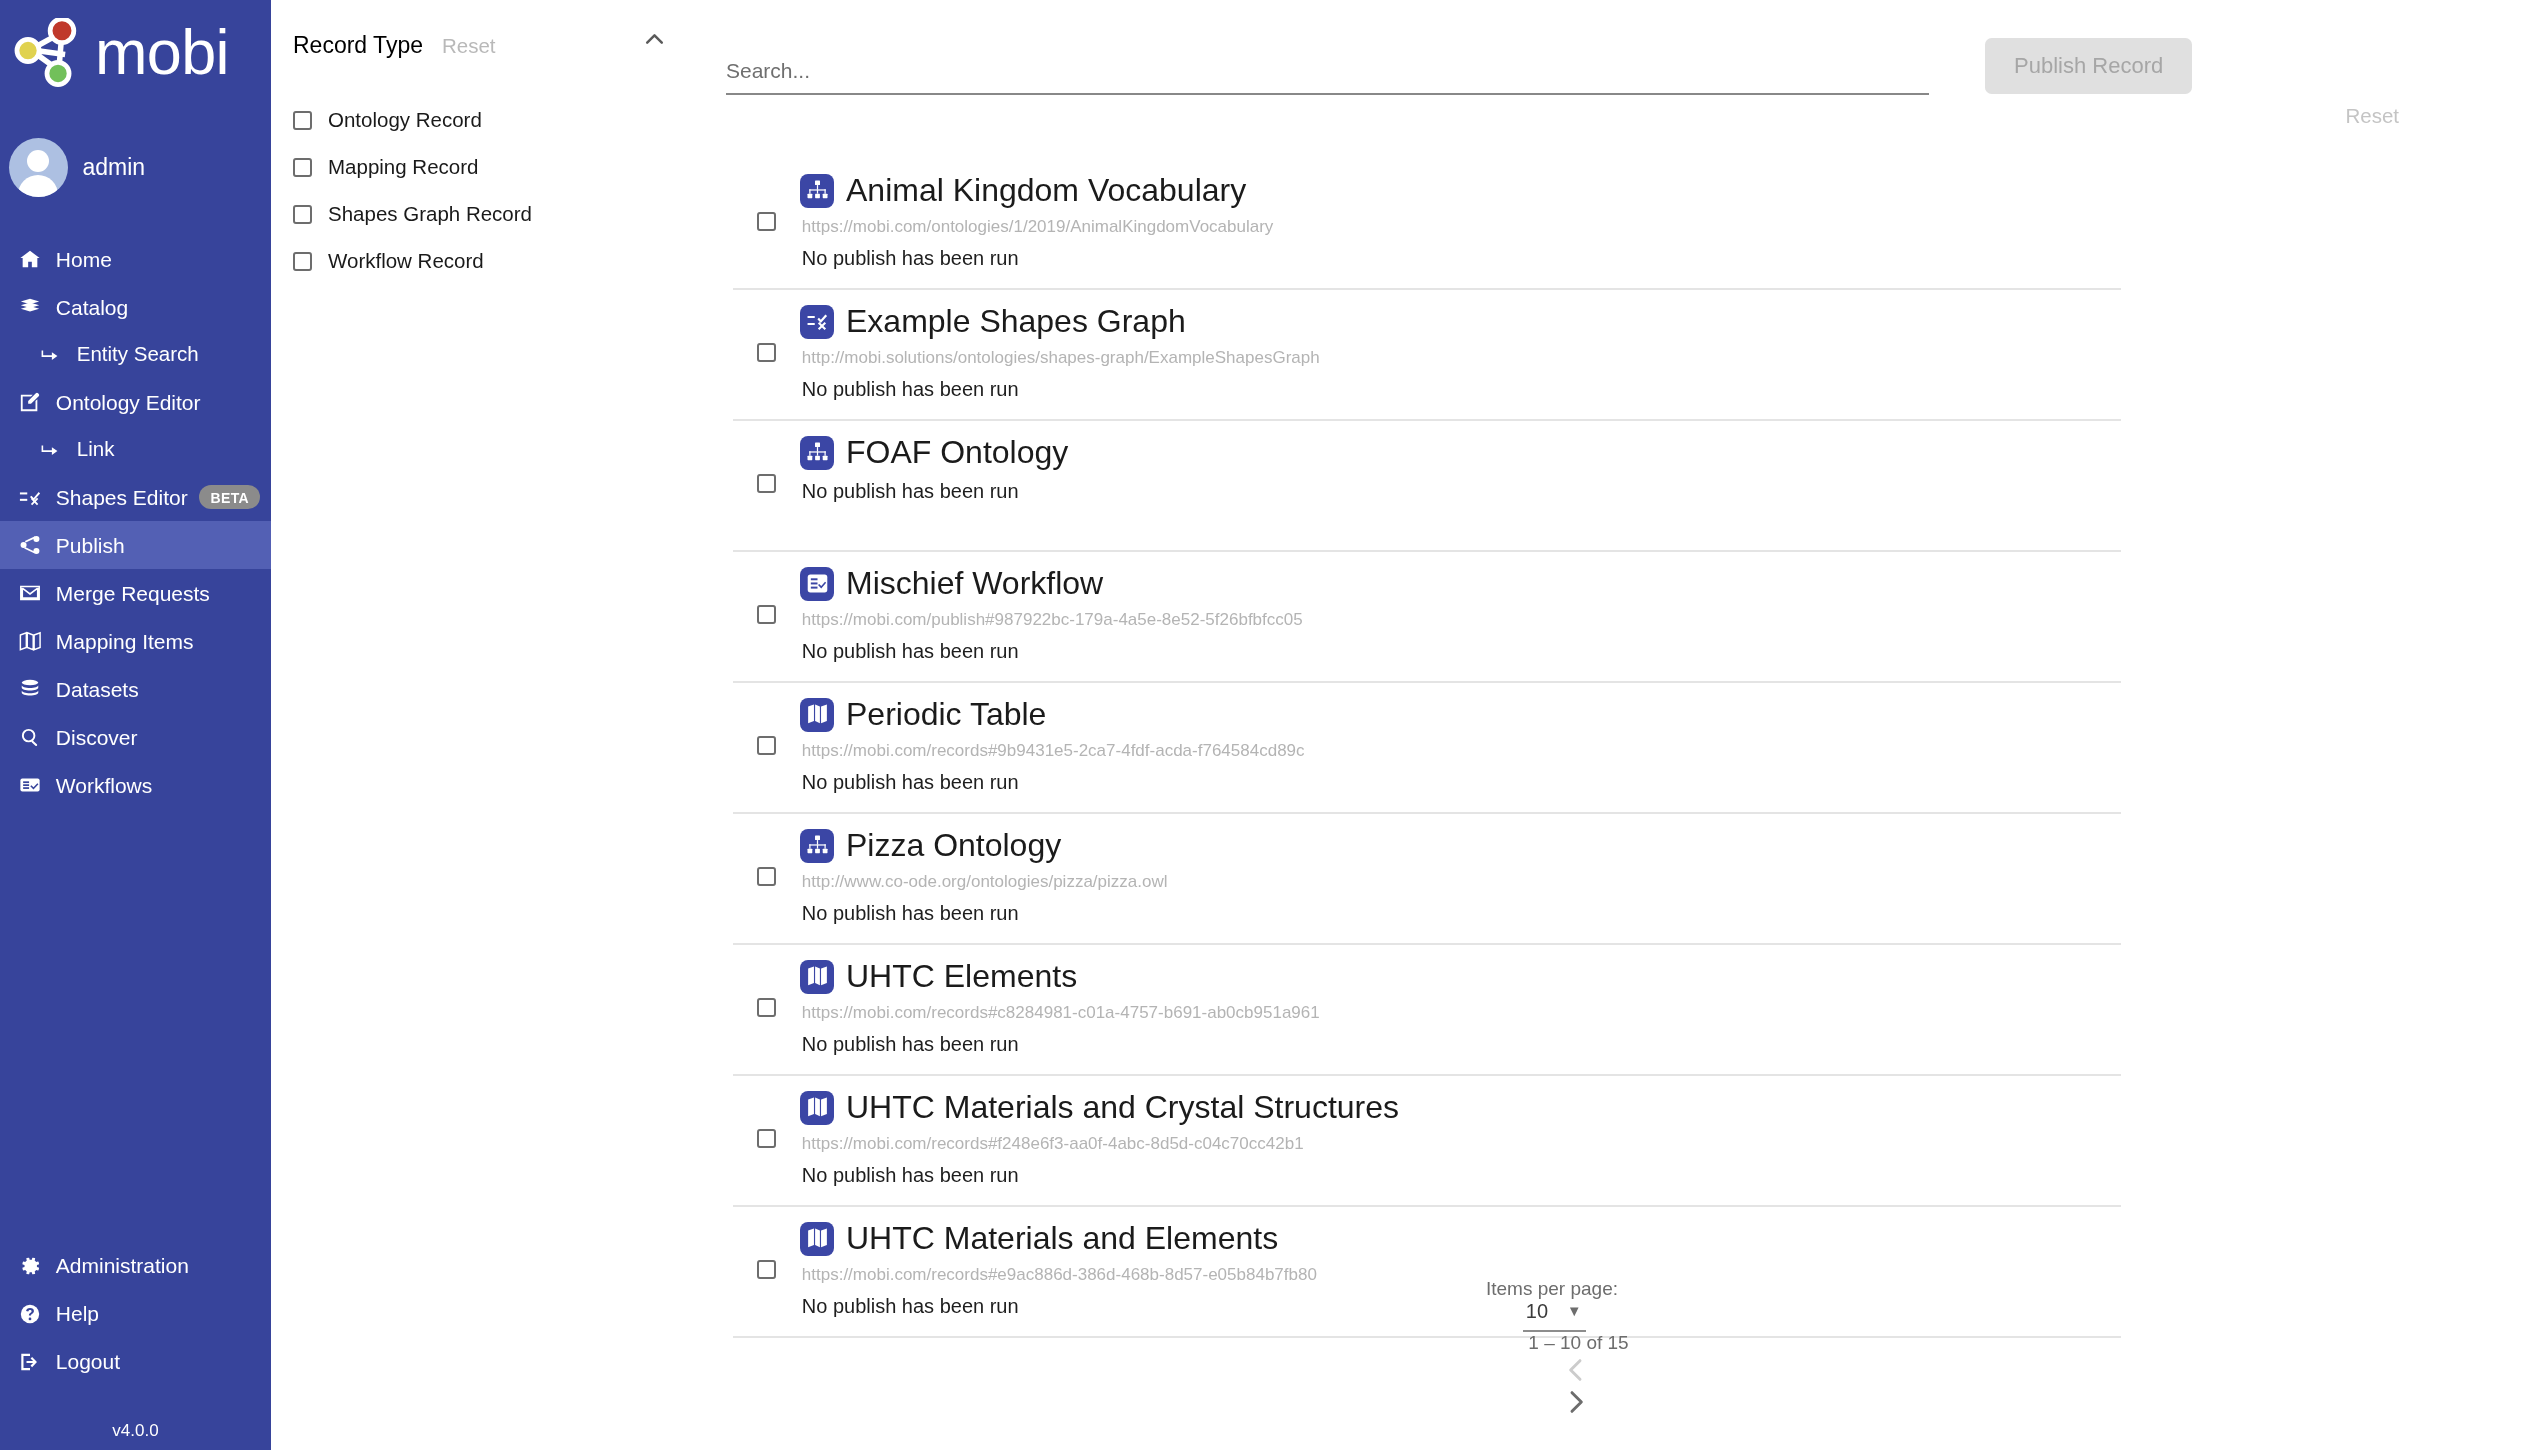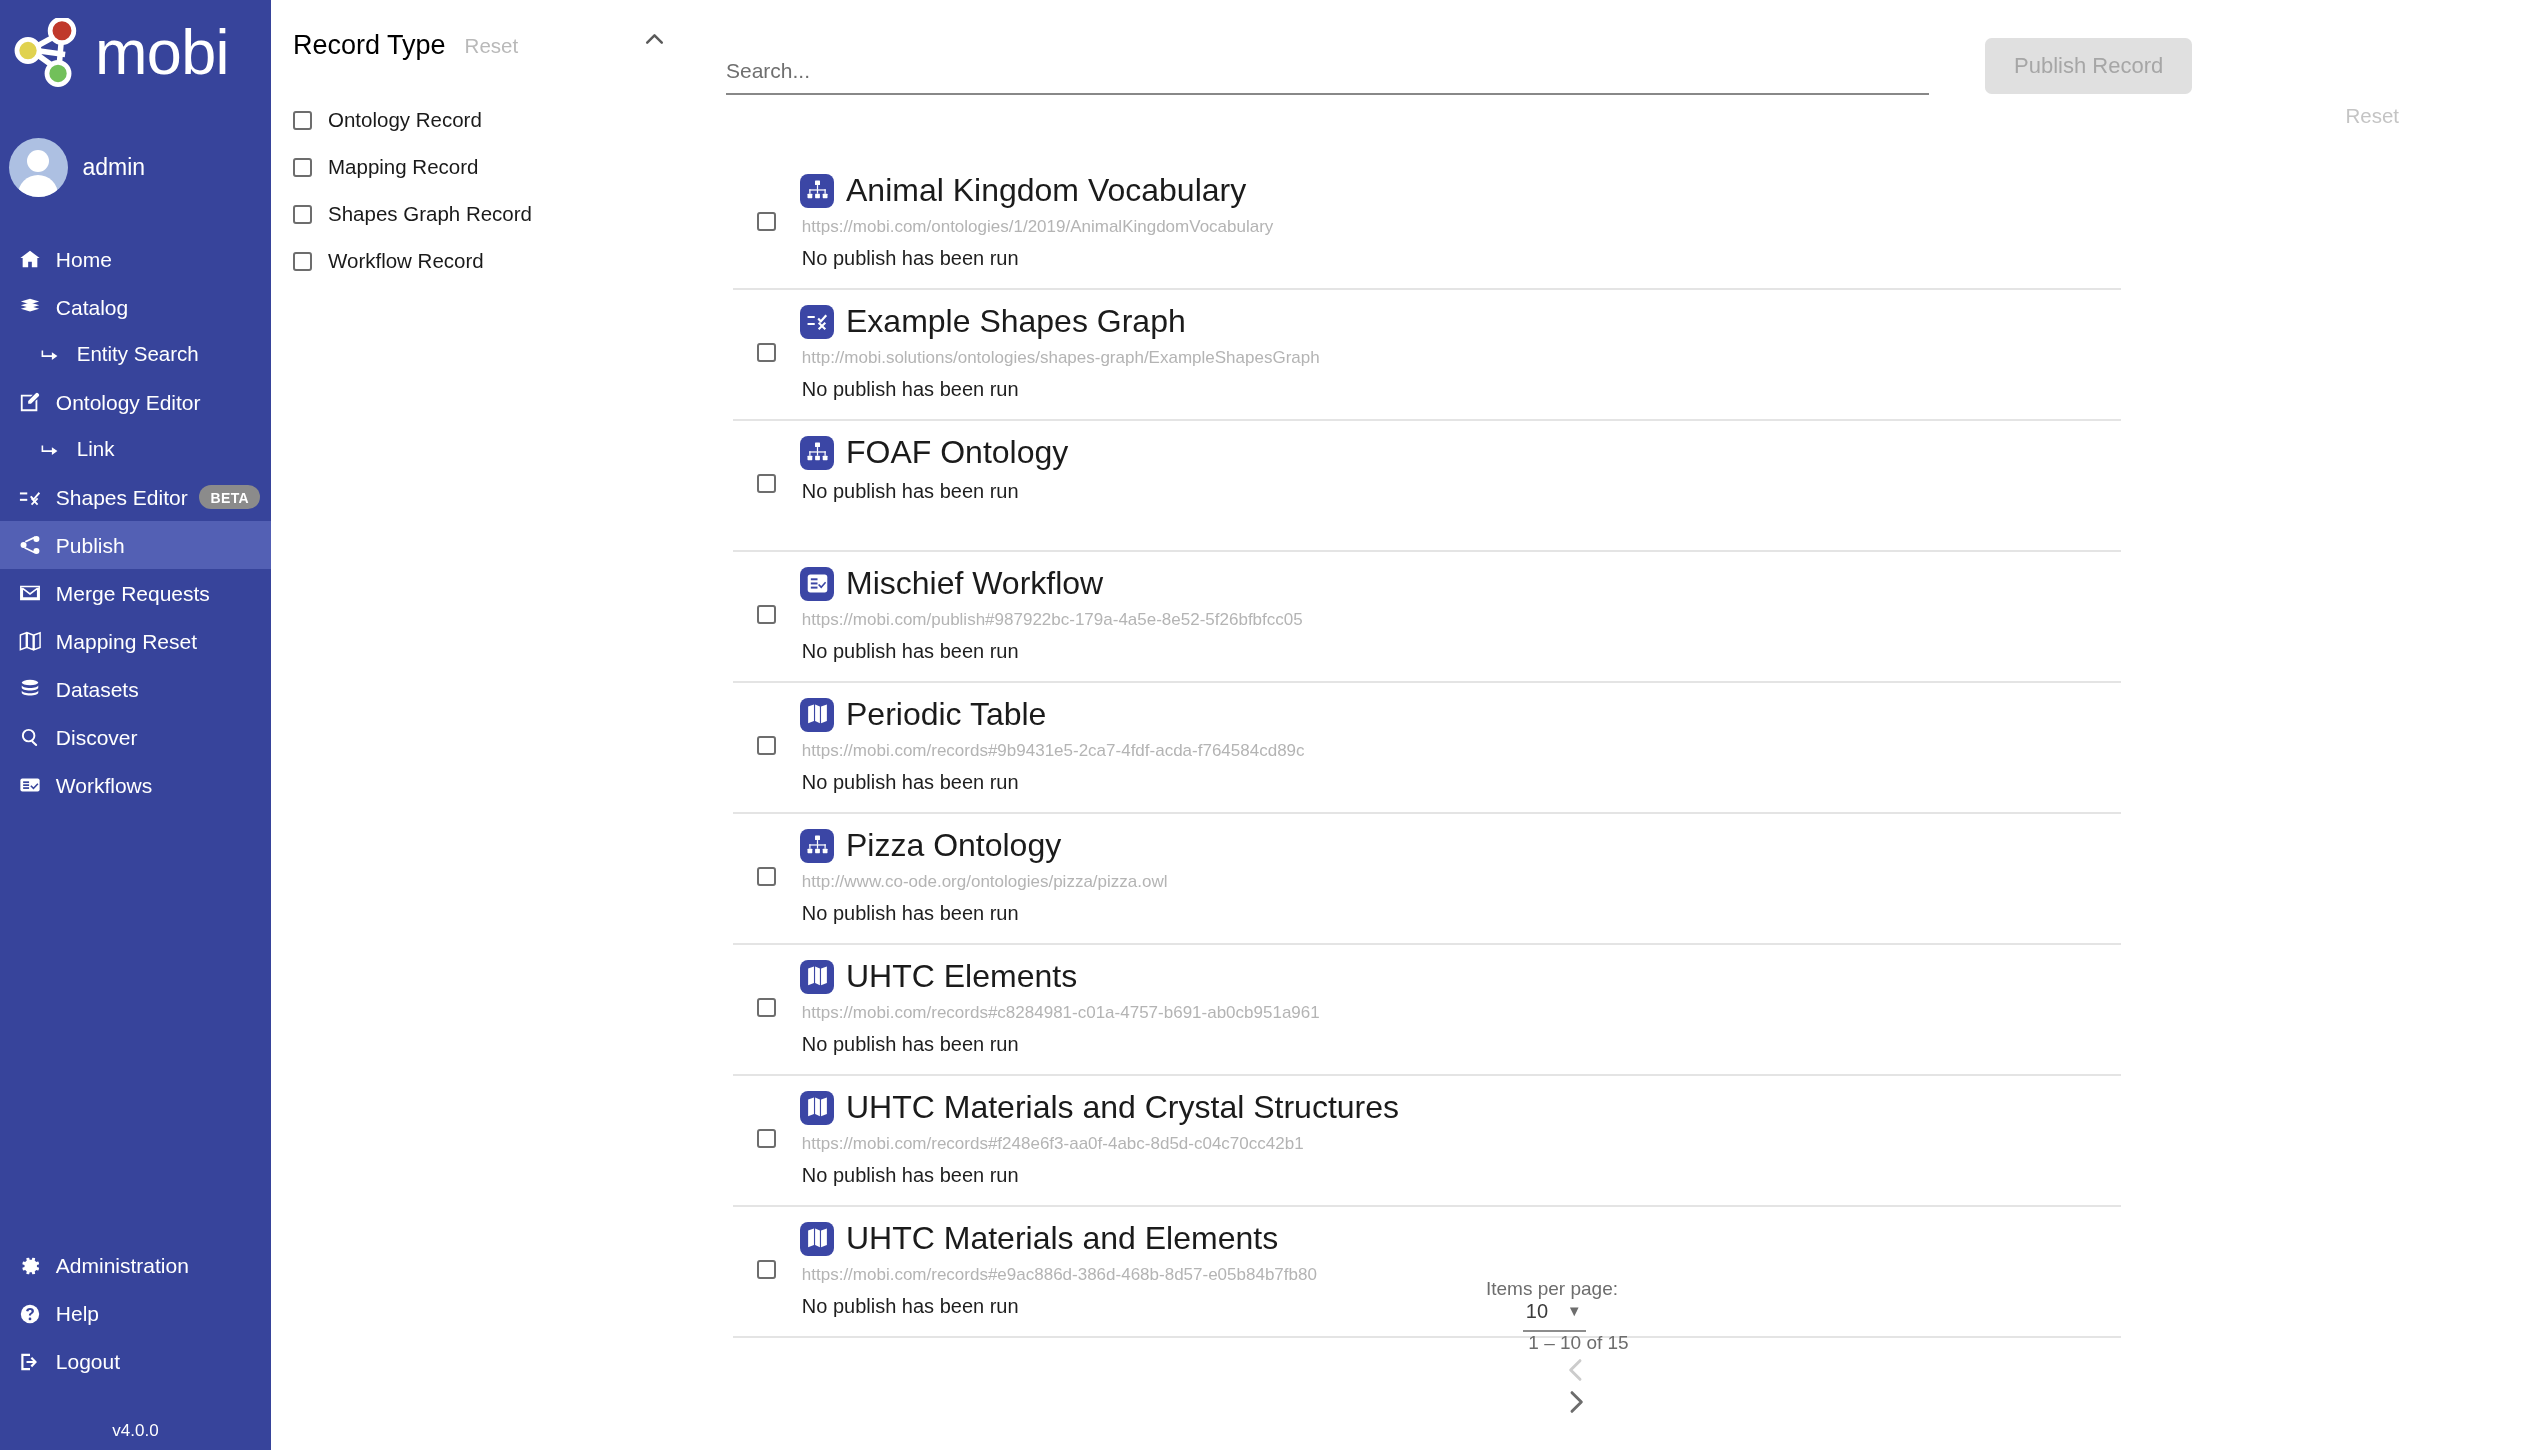--- a/index.html
+++ b/index.html
@@ -54,21 +54,21 @@
     border-radius: 16px; font-size: 14px; font-weight: bold;
     padding: 5.1px 11px 4.4px 11px; letter-spacing: 0.4px; line-height:1;
   }
   .nav-spacer { flex: 1 1 auto; }
   .bottom-nav { padding-bottom: 2.9px; }
   .version { text-align: center; font-size: 17px; color: #ffffff; padding-bottom: 10.3px; padding-top: 16px;}
 
   
   .filters { width: 455px; flex: 0 0 455px; padding: 31px 22px 0 22px; }
   .filter-head { display: flex; align-items: center; position: relative; height: 29px;}
-  .filter-title { font-size: 27px; color: #000000; }
+  .filter-title { font-size: 23px; color: #000000; }
   .filter-reset {
     font-size: 20.5px; color: #b9b9b9; margin-left: 19px; cursor: pointer;
   }
   .collapse-ico {
     position: absolute; right: 37px; top: -4.4px; cursor: pointer;
     width: 25px; height: 25px;
   }
   .collapse-ico svg { display:block; }
   .filter-list { margin-top: 37px; }
   .filter-row {
@@ -252,21 +252,21 @@
             </svg>
           </span>
           <span class="nav-label">Merge Requests</span>
         </div>
         <div class="nav-item">
           <span class="nav-ico">
             <svg viewBox="0 0 24 24" width="22" height="22" fill="#ffffff">
               <path d="M1.5 5.5 L8 3 V19 L1.5 21.5 Z M9 3 L15.5 5.5 V21.5 L9 19 Z M16.5 5.5 L23 3 V19 L16.5 21.5 Z" fill="none" stroke="#ffffff" stroke-width="1.6"></path>
             </svg>
           </span>
-          <span class="nav-label">Mapping Reset</span>
+          <span class="nav-label">Mapping Items</span>
         </div>
         <div class="nav-item">
           <span class="nav-ico">
             <svg viewBox="0 0 24 24" width="22" height="22" fill="#ffffff">
               <ellipse cx="12" cy="5" rx="9" ry="3"></ellipse>
               <path d="M3 8 v2.5 c0 1.7 4 3 9 3 s9-1.3 9-3 V8 c0 1.7-4 3-9 3 S3 9.7 3 8Z"></path>
               <path d="M3 13.5 v2.5 c0 1.7 4 3 9 3 s9-1.3 9-3 v-2.5 c0 1.7-4 3-9 3 s-9-1.3-9-3Z"></path>
             </svg>
           </span>
           <span class="nav-label">Datasets</span>

